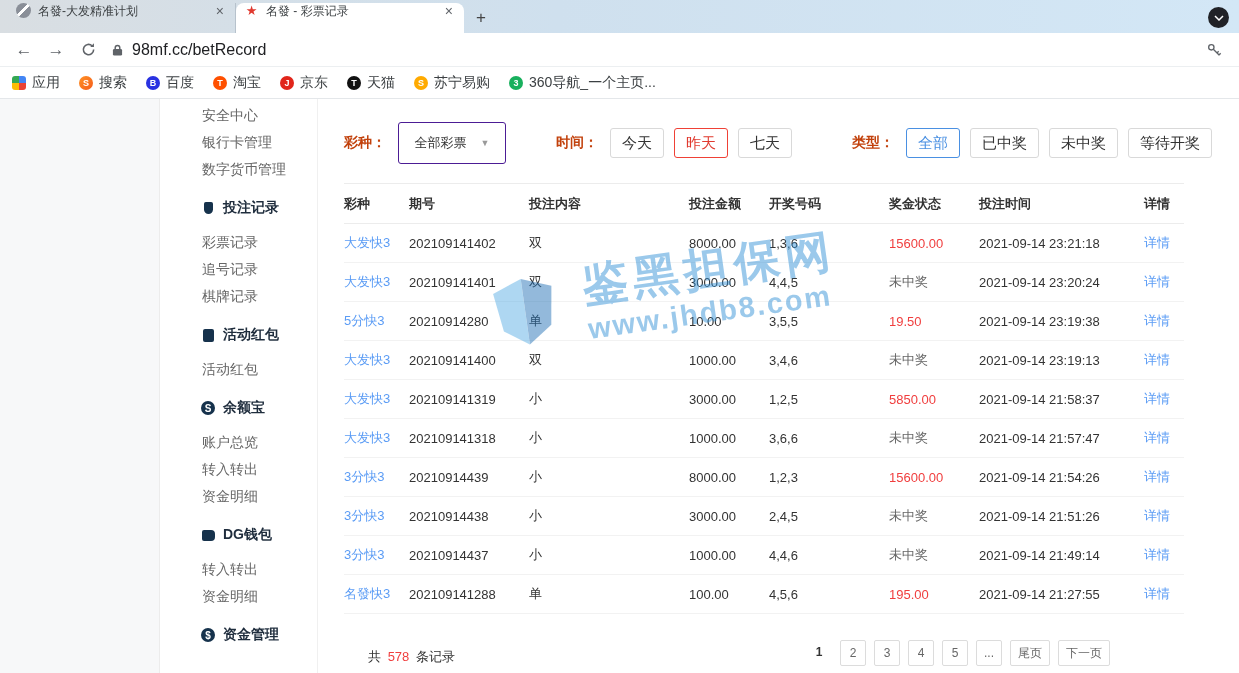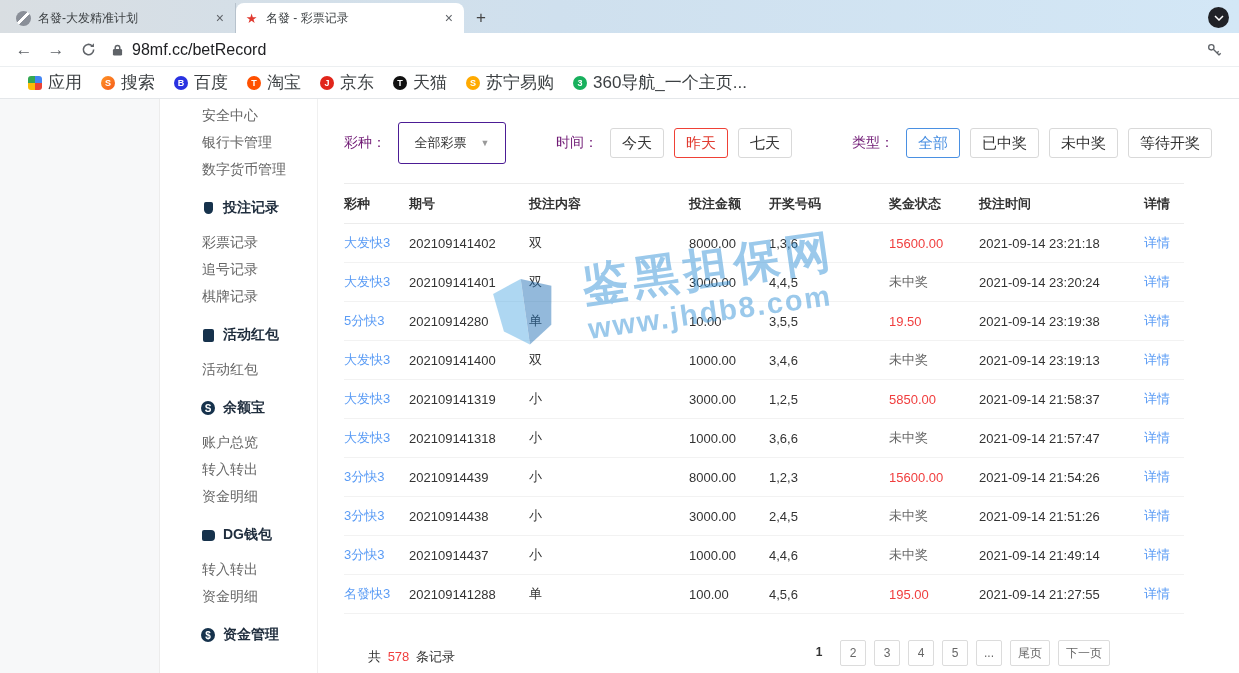--- a/index.html
+++ b/index.html
@@ -7,21 +7,21 @@
   body {
     font-family: "Liberation Sans", "DejaVu Sans", sans-serif;
     background:#fff; color:#333; position:relative;
   }
   
   .tabbar {
     height:33px; display:flex; align-items:flex-end; padding-left:8px;
     background:linear-gradient(90deg,#d9dee2 0%,#cfe0ee 45%,#d3e7f6 100%);
   }
   .tab {
-    width:228px; height:30px; display:flex; align-items:center;
+    width:228px; height:30px; display:flex; 
     padding:0 8px; font-size:12px; color:#3c4043;
     border-radius:8px 8px 0 0; position:relative;
   }
   .tab[data-active="false"] { border-right:1px solid #b7c2cc; border-radius:0; }
   .tab[data-active="true"]  { background:#fff; }
   .tab-title { flex:1; white-space:nowrap; overflow:hidden; }
   .tab-close { margin-left:6px; color:#5f6368; font-size:14px; line-height:1; padding:1px 3px; }
   .fav {
     width:14px; height:14px; border-radius:50%; flex:none;
     display:inline-flex; align-items:center; justify-content:center;
@@ -43,22 +43,22 @@
     height:34px; background:#fff; display:flex; align-items:center;
     padding:0 12px; border-bottom:1px solid #eceff1;
   }
   .navbtn { width:24px; height:24px; display:flex; align-items:center; justify-content:center;
     color:#5f6368; font-size:17px; margin-right:8px; border-radius:50%; }
   .urlbox { display:flex; align-items:center; flex:1; margin-left:4px; }
   .url { font-size:16px; color:#202124; margin-left:9px; }
   .keybtn { width:26px; height:24px; display:flex; align-items:center; justify-content:center; }
   .bookmarks {
     height:32px; background:#fff; display:flex; align-items:center;
-    padding:0 28px; gap:19px; border-bottom:1px solid #e4e7ea;
-    font-size:17px; color:#3c4043;
+    padding:0 12px; gap:19px; border-bottom:1px solid #e4e7ea;
+    font-size:14px; color:#3c4043;
   }
   .bm { display:flex; align-items:center; gap:6px; white-space:nowrap; }
   .fav[data-icon="apps"]   { border-radius:3px;
     background:conic-gradient(#4285f4 0 25%, #ea4335 0 50%, #fbbc05 0 75%, #34a853 0); }
   .fav[data-icon="sogou"]  { background:linear-gradient(135deg,#ff9325,#f55b1b); }
   .fav[data-icon="sogou"]::before { content:"S"; }
   .fav[data-icon="baidu"]  { background:#2932e1; }
   .fav[data-icon="baidu"]::before { content:"B"; }
   .fav[data-icon="taobao"] { background:#ff5000; }
   .fav[data-icon="taobao"]::before { content:"T"; }
@@ -89,21 +89,21 @@
     background:#16324c; color:#fff; border-radius:50%; font-size:10px;
     display:flex; align-items:center; justify-content:center; }
   .side-icon[data-icon="wallet"]::before { content:""; width:13px; height:11px;
     background:#16324c; border-radius:2px 4px 4px 2px; }
   .side-icon[data-icon="funds"]::before { content:"$"; width:14px; height:14px;
     background:#16324c; color:#fff; border-radius:50%; font-size:10px;
     display:flex; align-items:center; justify-content:center; }
   .main { flex:1; padding:28px 0 0 26px; position:relative; }
   
   .filterbar { display:flex; align-items:center; height:32px; margin-bottom:24px; font-size:14px; }
-  .flabel { font-weight:normal; color:#701a75; margin-right:12px; }
+  .flabel { font-weight:bold; color:#c2410c; margin-right:12px; }
   .flabel.gap { margin-left:50px; }
   .select { width:108px; height:42px; border:1px solid #4c1d95; border-radius:3px;
     display:flex; align-items:center; justify-content:center; gap:14px;
     font-size:13px; color:#333; cursor:pointer; background:#fff; }
   .caret { color:#9a9a9a; font-size:9px; }
   .btn-group { display:flex; }
   .fbtn { height:30px; min-width:44px; padding:0 11px; margin-right:10px;
     background:#fff; border:1px solid #d9d9d9; border-radius:3px;
     font-size:15px; color:#333; font-family:inherit; cursor:pointer; }
   .time-group .fbtn[data-selected="true"] { border-color:#ef4136; color:#e03a2f; }

